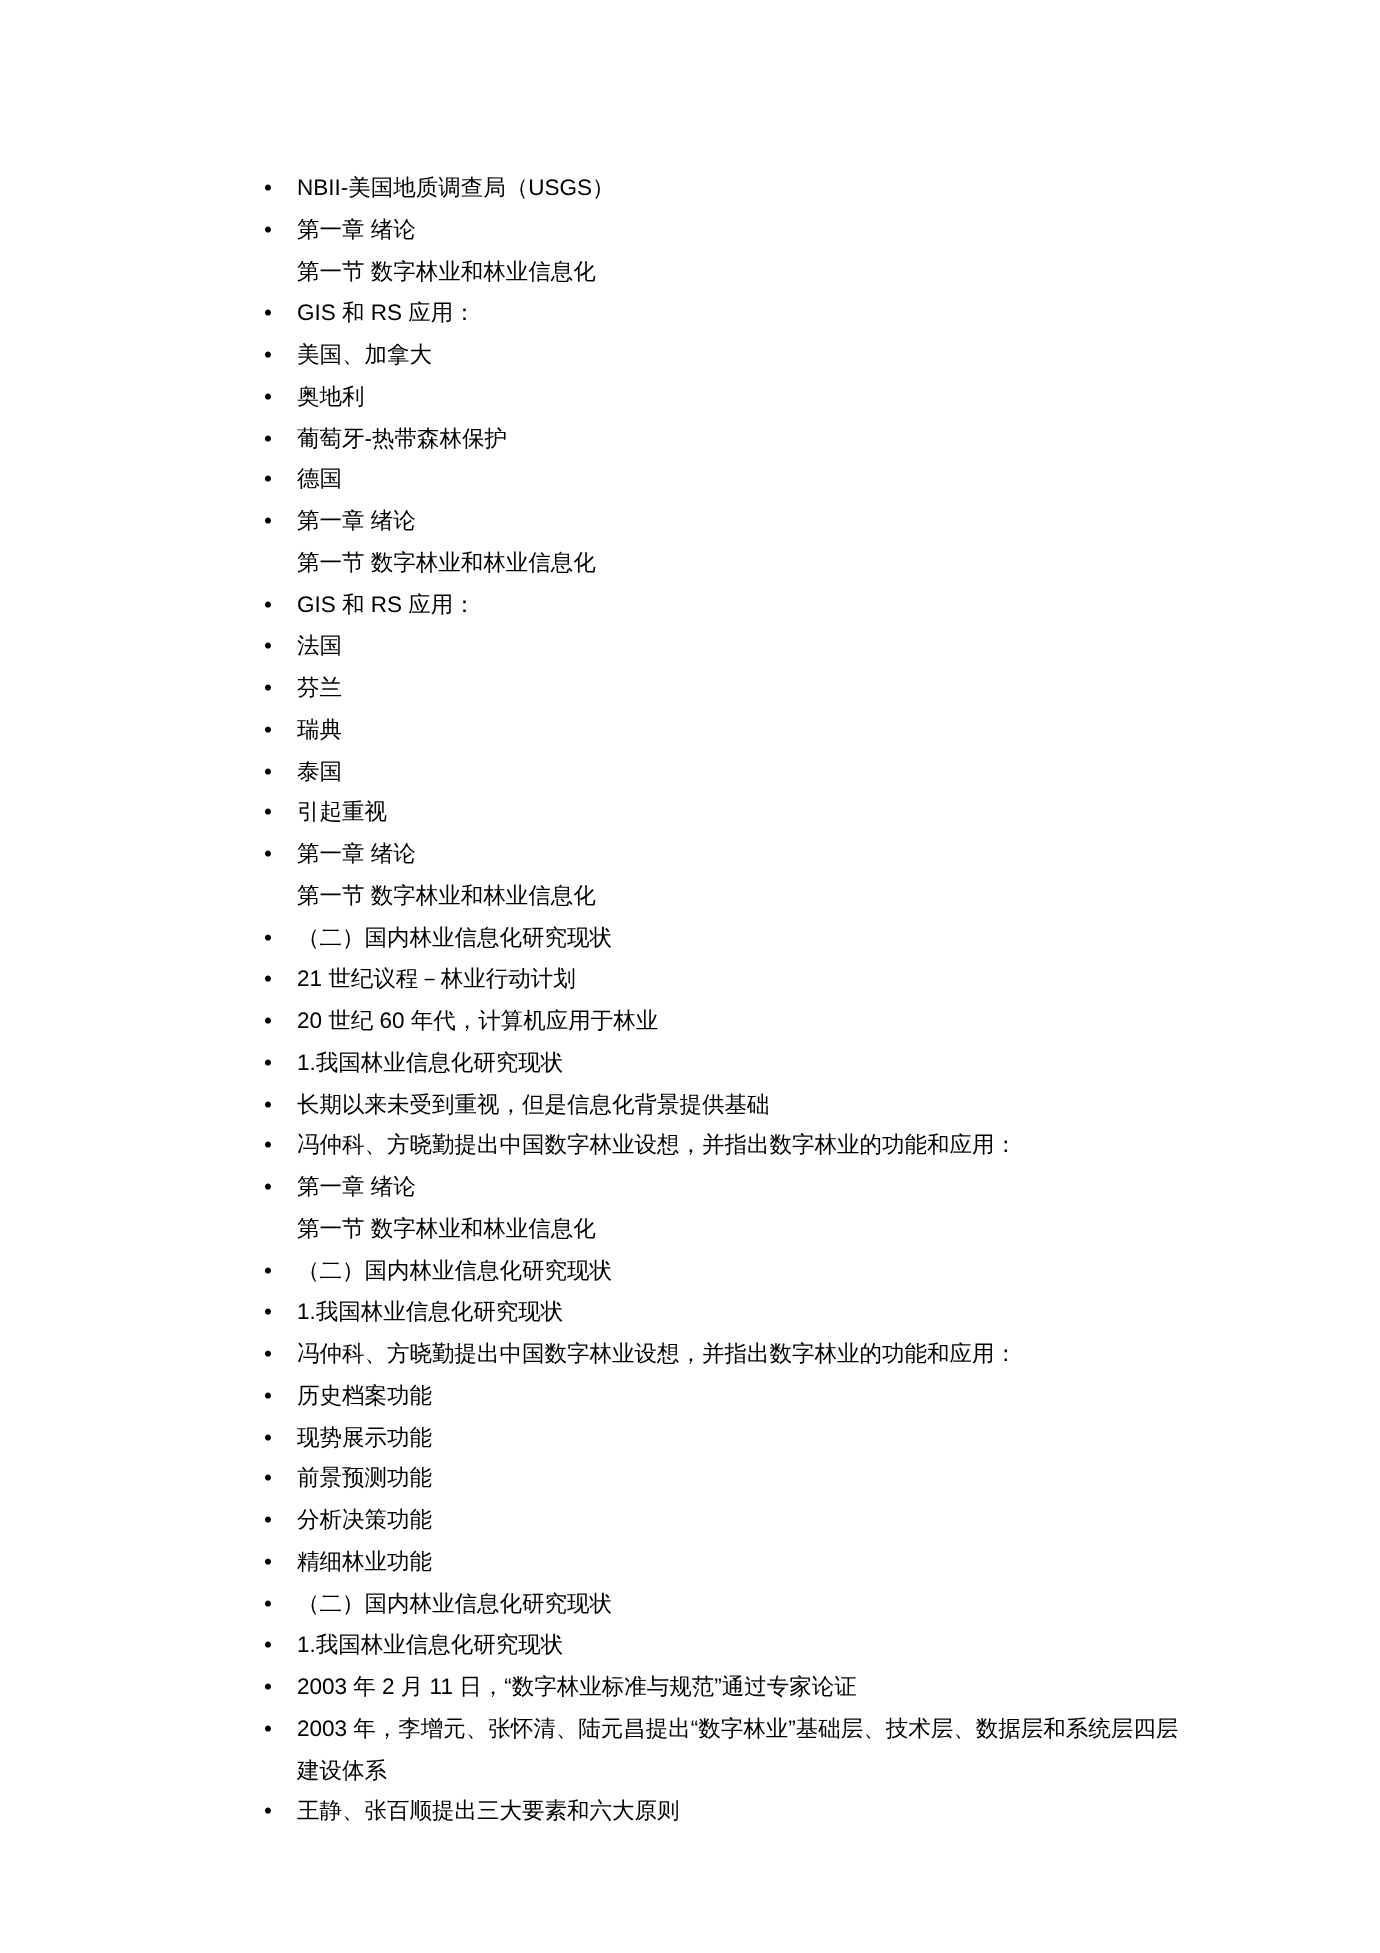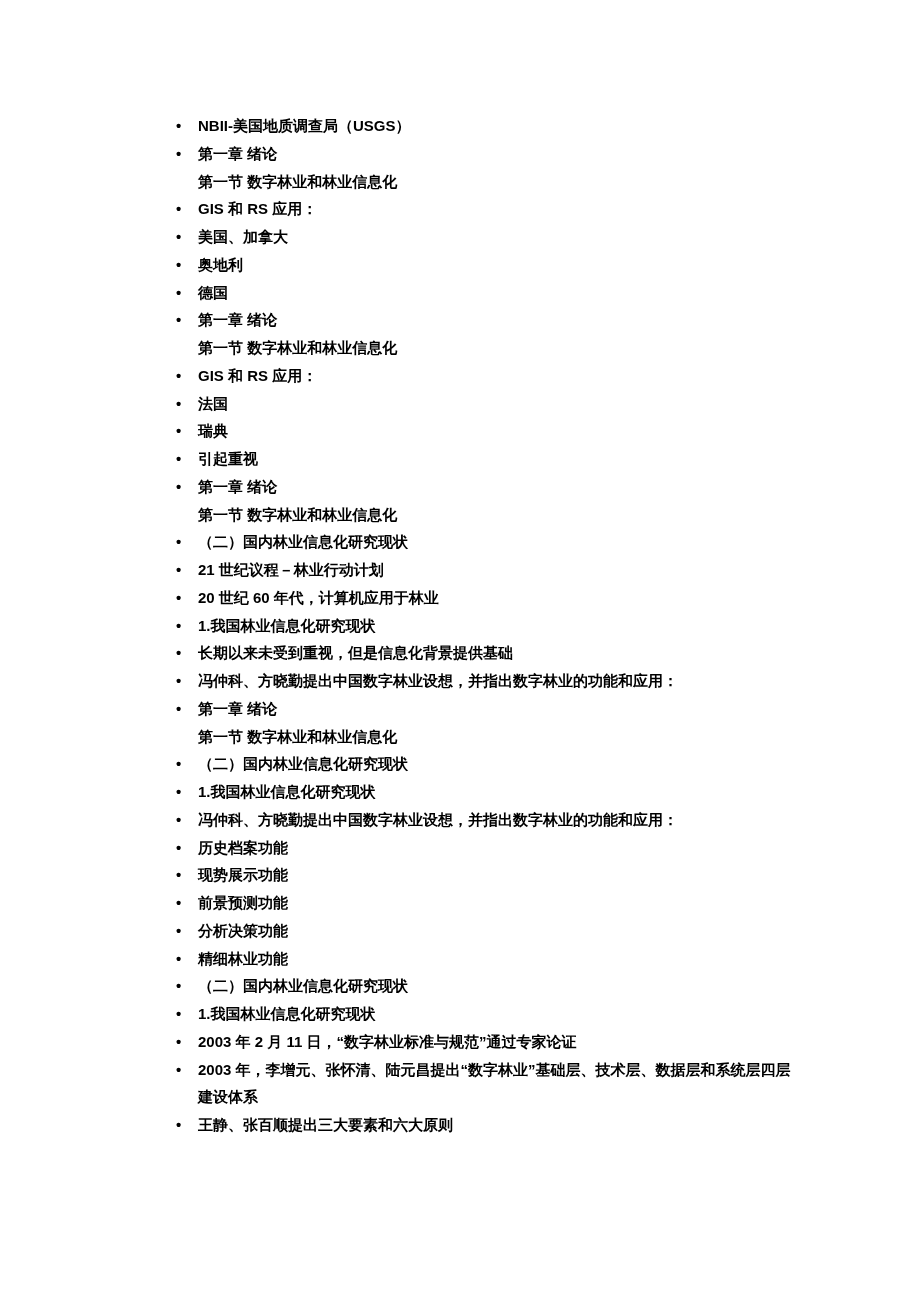--- a/index.html
+++ b/index.html
@@ -19,21 +19,20 @@
   }
   ul.bullet-list {
     list-style: none;
     margin: 0;
     padding: 0;
   }
   ul.bullet-list > li {
     position: relative;
     padding-left: 28px;
     margin: 0;
-    font-weight: bold;
   }
   ul.bullet-list > li::before {
     content: "•";
     position: absolute;
     left: 6px;
     top: 0;
     color: #000;
     font-size: 15px;
   }
   .sub {
@@ -44,25 +43,28 @@
 </head>
 <body>
 
 <div class="page">
   <ul class="bullet-list" id="bullet-list">
       <li><span>NBII-美国地质调查局（USGS）</span></li>
       <li><span>第一章  绪论</span><span class="sub">第一节  数字林业和林业信息化</span></li>
       <li><span>GIS 和 RS 应用：</span></li>
       <li><span>美国、加拿大</span></li>
       <li><span>奥地利</span></li>
+      <li><span>葡萄牙-热带森林保护</span></li>
       <li><span>德国</span></li>
       <li><span>第一章  绪论</span><span class="sub">第一节  数字林业和林业信息化</span></li>
       <li><span>GIS 和 RS 应用：</span></li>
       <li><span>法国</span></li>
+      <li><span>芬兰</span></li>
       <li><span>瑞典</span></li>
+      <li><span>泰国</span></li>
       <li><span>引起重视</span></li>
       <li><span>第一章  绪论</span><span class="sub">第一节  数字林业和林业信息化</span></li>
       <li><span>（二）国内林业信息化研究现状</span></li>
       <li><span>21 世纪议程－林业行动计划</span></li>
       <li><span>20 世纪 60 年代，计算机应用于林业</span></li>
       <li><span>1.我国林业信息化研究现状</span></li>
       <li><span>长期以来未受到重视，但是信息化背景提供基础</span></li>
       <li><span>冯仲科、方晓勤提出中国数字林业设想，并指出数字林业的功能和应用：</span></li>
       <li><span>第一章  绪论</span><span class="sub">第一节  数字林业和林业信息化</span></li>
       <li><span>（二）国内林业信息化研究现状</span></li>

